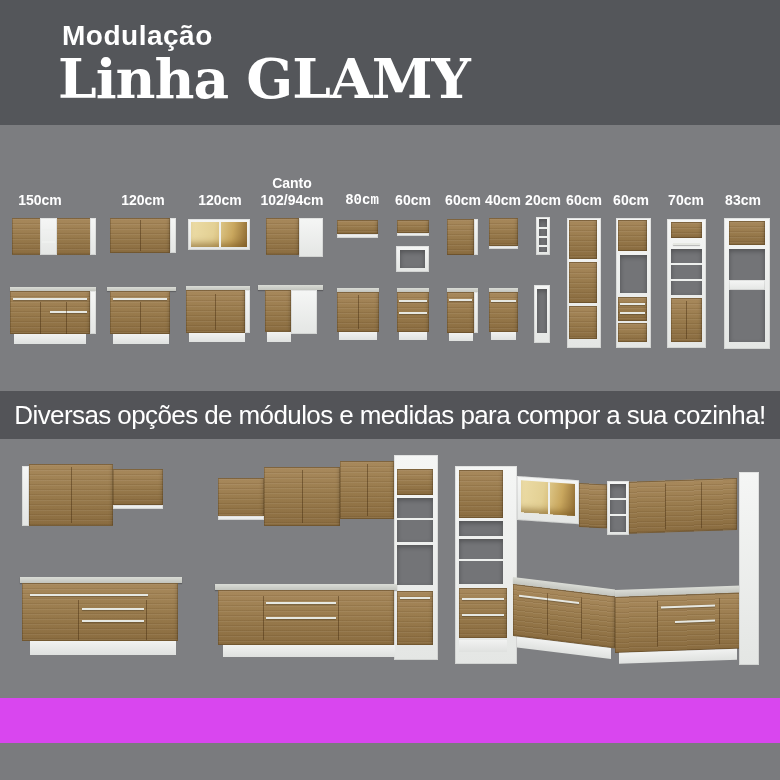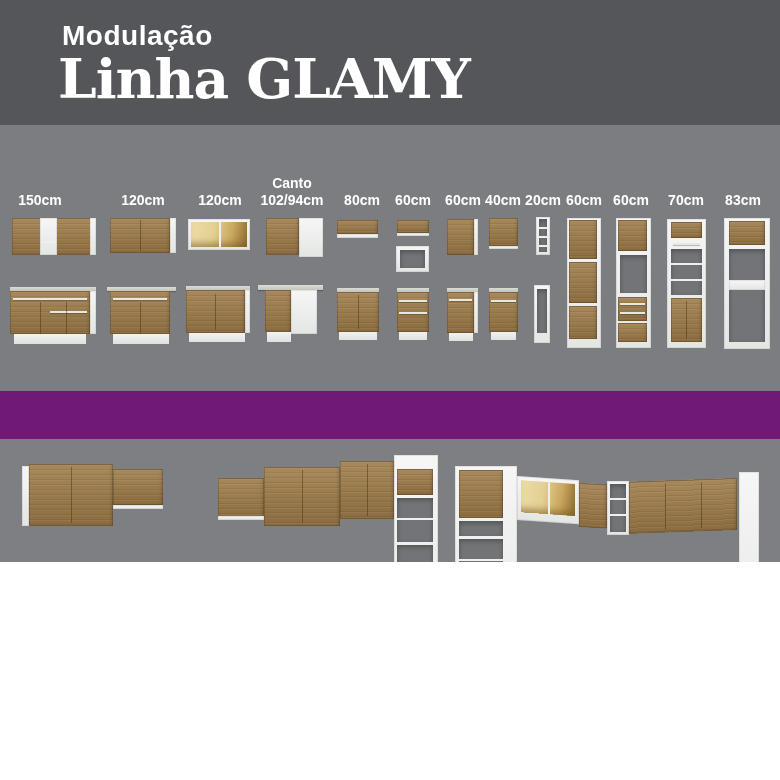--- a/index.html
+++ b/index.html
@@ -1,17 +1,17 @@
 <!DOCTYPE html>
 <html><head>
 <meta charset="utf-8">
 <style>
   html,body{margin:0;padding:0;}
-  .page{position:relative;width:780px;height:562px;overflow:hidden;
-        font-family:"Liberation Sans",sans-serif;background:#701a75;}
+  .page{position:relative;width:780px;height:780px;overflow:hidden;
+        font-family:"Liberation Sans",sans-serif;background:#d946ef;}
   .abs{position:absolute;}
 
   
   .header{left:0;top:0;width:780px;height:125px;background:#54565a;}
   .modules-panel{left:0;top:125px;width:780px;height:266px;background:#7c7d80;}
   .ribbon{left:0;top:391px;width:780px;height:48px;background:#535458;
           display:flex;align-items:center;justify-content:center;}
   .kitchens-panel{left:0;top:439px;width:780px;height:259px;background:#7e7f82;}
   .names-band{left:0;top:698px;width:780px;height:45px;background:#57585b;}
   .footer{left:0;top:743px;width:780px;height:37px;background:#7a7b7e;}
@@ -54,21 +54,21 @@
 
   <div class="abs modules-panel"></div>
 
   <div class="abs size-label" style="left:0;top:192px;">150cm</div>
   <div class="abs size-label" style="left:103px;top:192px;">120cm</div>
   <div class="abs size-label" style="left:180px;top:192px;">120cm</div>
   <div class="abs size-label" style="left:252px;top:175px;">
     <span>Canto</span><br>
     <span>102/94cm</span>
   </div>
-  <div class="abs size-label" style="left:322px;top:192px;">80cm</div>
+  <div class="abs size-label" style="left:322px;top:192px;font-family:Liberation Mono, monospace;">80cm</div>
   <div class="abs size-label" style="left:373px;top:192px;">60cm</div>
   <div class="abs size-label" style="left:423px;top:192px;">60cm</div>
   <div class="abs size-label" style="left:463px;top:192px;">40cm</div>
   <div class="abs size-label" style="left:503px;top:192px;">20cm</div>
   <div class="abs size-label" style="left:544px;top:192px;">60cm</div>
   <div class="abs size-label" style="left:591px;top:192px;">60cm</div>
   <div class="abs size-label" style="left:646px;top:192px;">70cm</div>
   <div class="abs size-label" style="left:703px;top:192px;">83cm</div>
 
   <div class="mod" style="left:10px;top:218px;width:86px;height:130px;">
@@ -214,20 +214,23 @@
   </div>
 
   <div class="mod" style="left:724px;top:218px;width:46px;height:131px;">
     <div class="abs white-cab" style="left:0;top:0;width:46px;height:131px;"></div>
     <div class="abs wood" style="left:5px;top:3px;width:36px;height:24px;"></div>
     <div class="abs openback" style="left:5px;top:31px;width:36px;height:93px;">
       <div class="abs white-cab" style="left:0;top:31px;width:36px;height:10px;"></div>
     </div>
   </div>
 
+  <div class="abs ribbon">
+    <span class="ribbon-text">Diversas opções de módulos e medidas para compor a sua cozinha!</span>
+  </div>
 
   <div class="abs kitchens-panel"></div>
 
   <div class="mod" style="left:18px;top:460px;width:192px;height:200px;">
     <div class="abs white-cab" style="left:4px;top:6px;width:7px;height:60px;"></div>
     <div class="abs wood" style="left:11px;top:4px;width:84px;height:62px;">
       <div class="vdiv" style="left:42px;top:3px;height:56px;"></div>
     </div>
     <div class="abs wood" style="left:95px;top:9px;width:50px;height:36px;"></div>
     <div class="abs white-cab" style="left:95px;top:45px;width:50px;height:4px;"></div>

